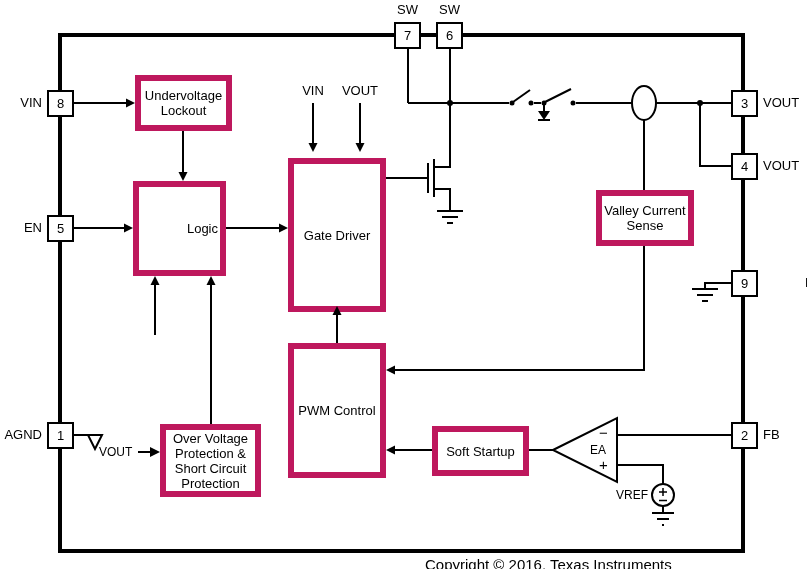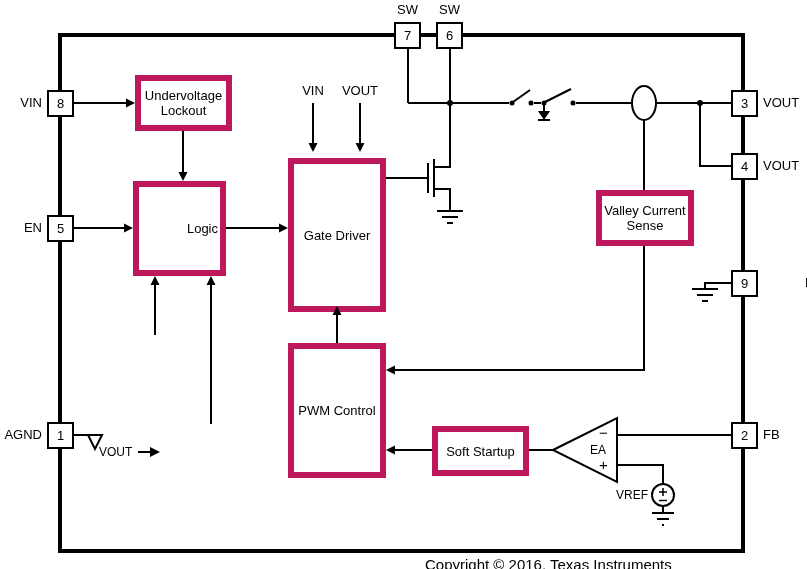--- a/index.html
+++ b/index.html
@@ -29,20 +29,23 @@
   <div class="chip"></div>
 
   <div class="block" style="left:135px;top:75px;width:97px;height:56px;">
     <span>Undervoltage Lockout</span>
   </div>
   <div class="block" style="left:133px;top:181px;width:93px;height:95px;justify-content:flex-end;">
     <span>Logic</span>
   </div>
   <div class="block" style="left:288px;top:158px;width:98px;height:154px;">
     <span>Gate Driver</span>
+  </div>
+  <div class="block" style="left:160px;top:424px;width:101px;height:73px;">
+    <span>Over Voltage Protection &amp; Short Circuit Protection</span>
   </div>
   <div class="block" style="left:432px;top:426px;width:97px;height:50px;">
     <span>Soft Startup</span>
   </div>
   <div class="block" style="left:288px;top:343px;width:98px;height:135px;">
     <span>PWM Control</span>
   </div>
   <div class="block" style="left:596px;top:190px;width:98px;height:56px;">
     <span>Valley Current Sense</span>
   </div>

